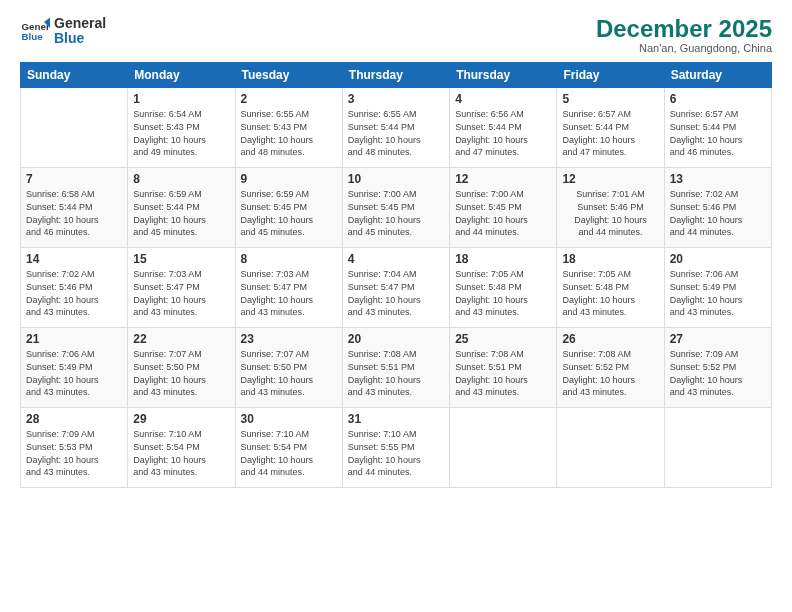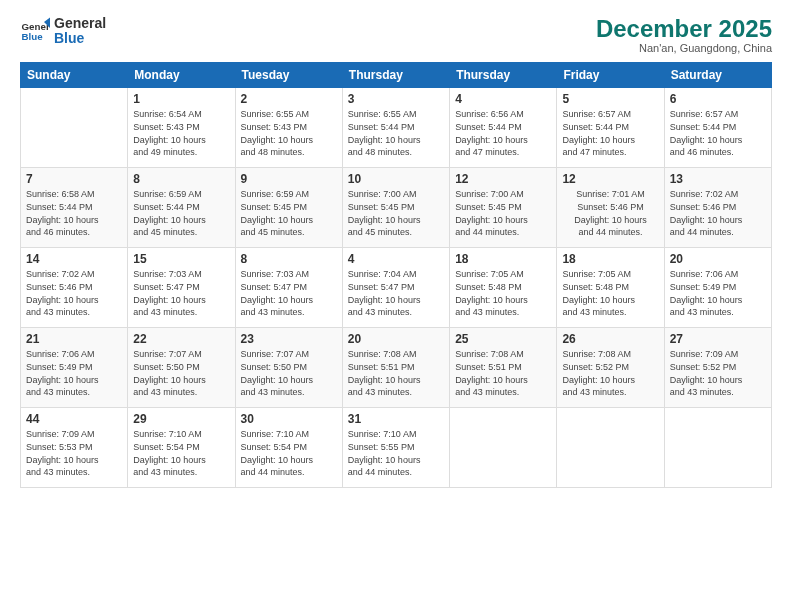--- a/index.html
+++ b/index.html
@@ -313,21 +313,21 @@
           <td>
             <span class="day-number">27</span>
             <div class="day-info" style="white-space: pre-line;">Sunrise: 7:09 AM
 Sunset: 5:52 PM
 Daylight: 10 hours
 and 43 minutes.</div>
           </td>
         </tr>
         <tr>
           <td>
-            <span class="day-number">44</span>
+            <span class="day-number">28</span>
             <div class="day-info" style="white-space: pre-line;">Sunrise: 7:09 AM
 Sunset: 5:53 PM
 Daylight: 10 hours
 and 43 minutes.</div>
           </td>
           <td>
             <span class="day-number">29</span>
             <div class="day-info" style="white-space: pre-line;">Sunrise: 7:10 AM
 Sunset: 5:54 PM
 Daylight: 10 hours

